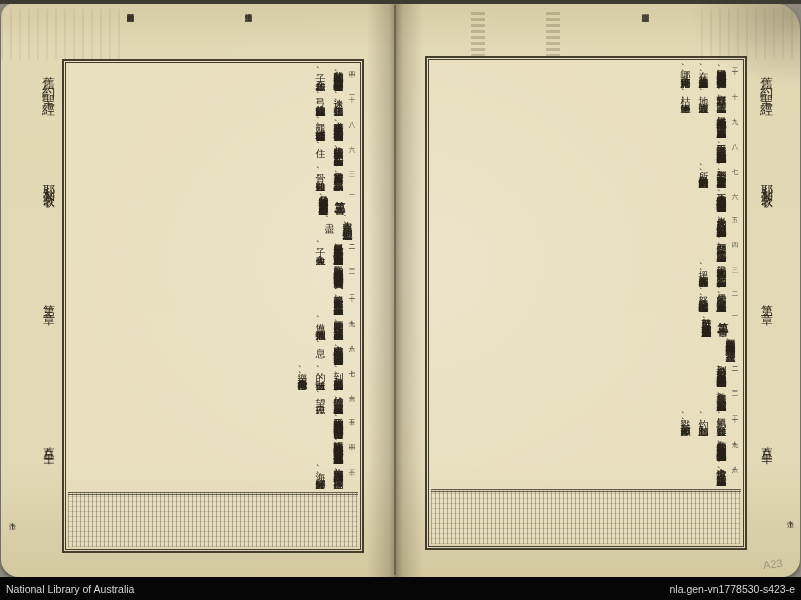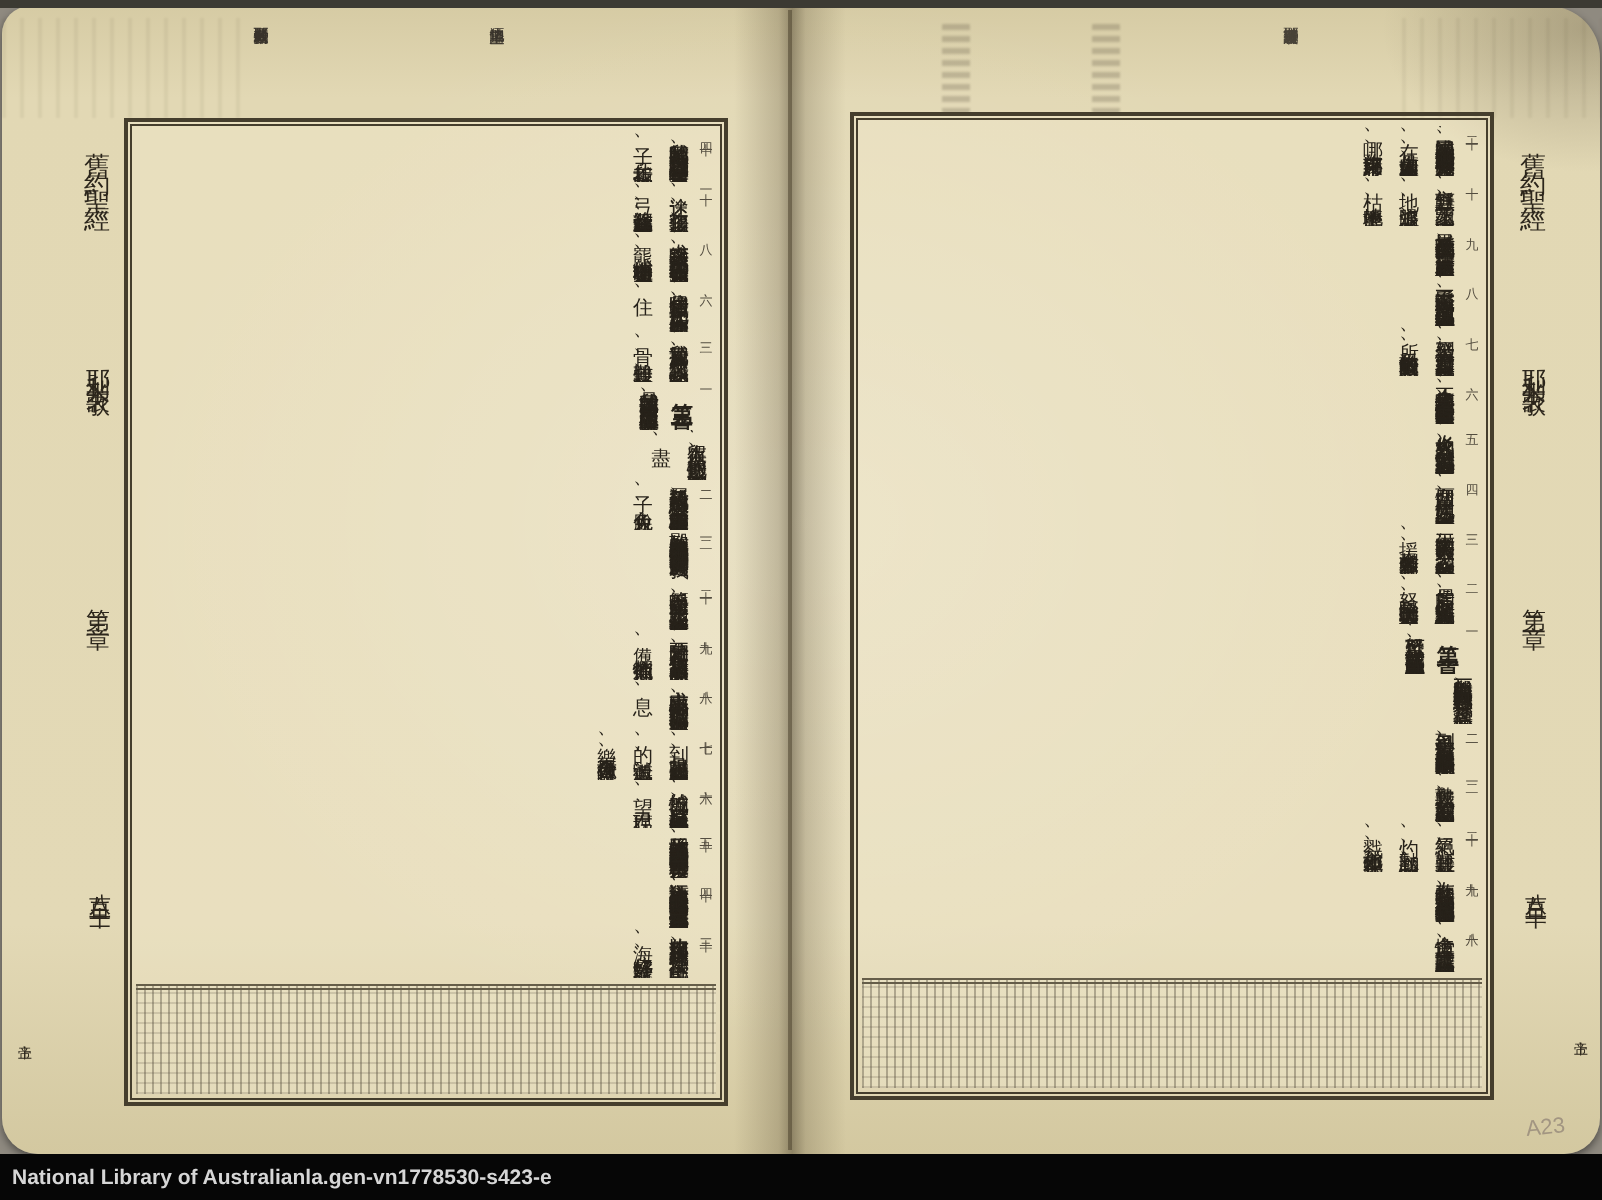--- a/index.html
+++ b/index.html
@@ -77,23 +77,23 @@
     filter:blur(.4px);
   }
   .ghost{
     position:absolute;width:120px;height:50px;top:6px;opacity:.28;
     background:repeating-linear-gradient(90deg, rgba(80,70,50,.25) 0 2px, rgba(0,0,0,0) 2px 9px);
     filter:blur(.6px);
   }
   
   .footer-bar{
     position:absolute;left:0;bottom:0;width:801px;height:23px;background:#060606;
-    display:flex;align-items:center;justify-content:flex-start;
+    display:flex;align-items:center;justify-content:space-between;
     font-family:"Liberation Sans","DejaVu Sans",sans-serif;
-    color:#d6d6d6;font-size:10.5px;padding:0 6px;box-sizing:border-box;z-index:4;font-weight:bold;
+    color:#d6d6d6;font-size:10.5px;padding:0 6px;box-sizing:border-box;z-index:4;
   }
   .pencil{
     position:absolute;right:18px;bottom:30px;color:#96897a;
     font-family:"Liberation Sans",sans-serif;font-size:11px;transform:rotate(-6deg);opacity:.8;z-index:3;
   }
   .pencil-left{
     position:absolute;left:28px;bottom:14px;width:26px;height:8px;opacity:.35;
     border-bottom:2px solid #9a8f7e;transform:rotate(-8deg);filter:blur(.5px);z-index:3;
   }
 </style>

